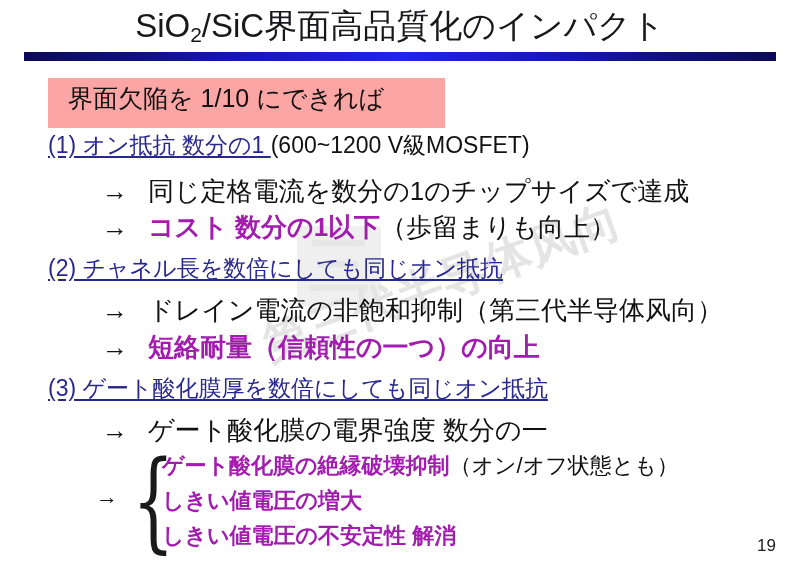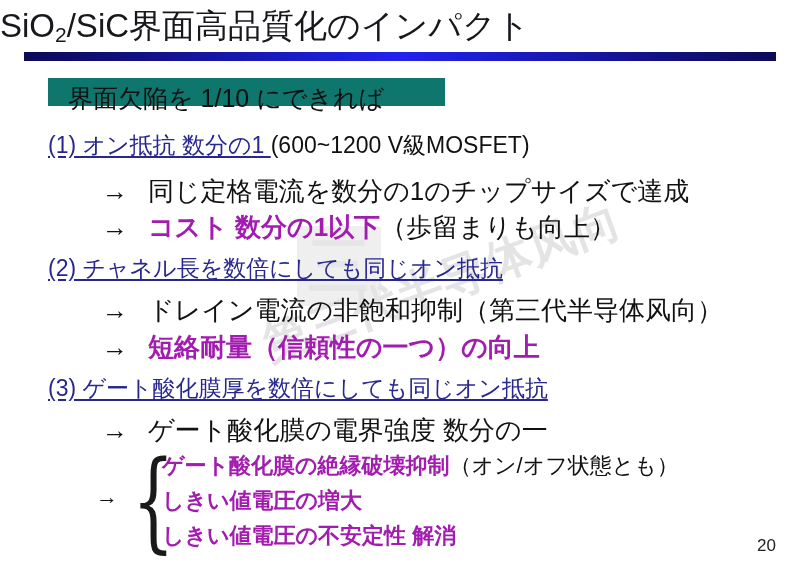--- a/index.html
+++ b/index.html
@@ -43,38 +43,38 @@
     letter-spacing:1px;
     white-space:nowrap;
     transform:rotate(-20deg);
     transform-origin:left top;
     font-family:"DejaVu Sans",sans-serif;
   }
 
   
   .title{
     position:absolute;left:0;top:4px;width:800px;
-    text-align:left;
+    text-align:center;
     font-size:33px;
     color:#17171c;
     letter-spacing:0px;
     white-space:nowrap;
     z-index:3;
   }
   .title sub{font-size:21px;vertical-align:baseline;position:relative;top:5px;}
   .rule{
     position:absolute;left:24px;top:52px;width:752px;height:9px;
     background:linear-gradient(to right,#0b0b56 0%,#101080 14%,#1b1bc8 36%,#2222ee 50%,#1b1bc8 64%,#101080 86%,#0b0b56 100%);
     z-index:3;
   }
 
   
   .hl{
-    position:absolute;left:48px;top:78px;width:397px;height:28px;
-    background:#0f766e;
+    position:absolute;left:48px;top:78px;width:397px;height:50px;
+    background:#fca5a5;
     z-index:2;
   }
   .hl span{
     position:absolute;left:20px;top:4px;
     font-size:25px;color:#111;white-space:nowrap;
   }
 
   
   .line{
     position:absolute;
@@ -171,15 +171,15 @@
   <div class="brace-group">
     <div class="brace-arrow">→</div>
     <div class="brace">{</div>
     <div class="brace-lines">
       <div><span class="red">ゲート酸化膜の絶縁破壊抑制</span><span class="blk">（オン/オフ状態とも）</span></div>
       <div><span class="red">しきい値電圧の増大</span></div>
       <div><span class="red">しきい値電圧の不安定性 解消</span></div>
     </div>
   </div>
 
-  <div class="pageno">20</div>
+  <div class="pageno">19</div>
 
 </div>
 
 </body></html>

